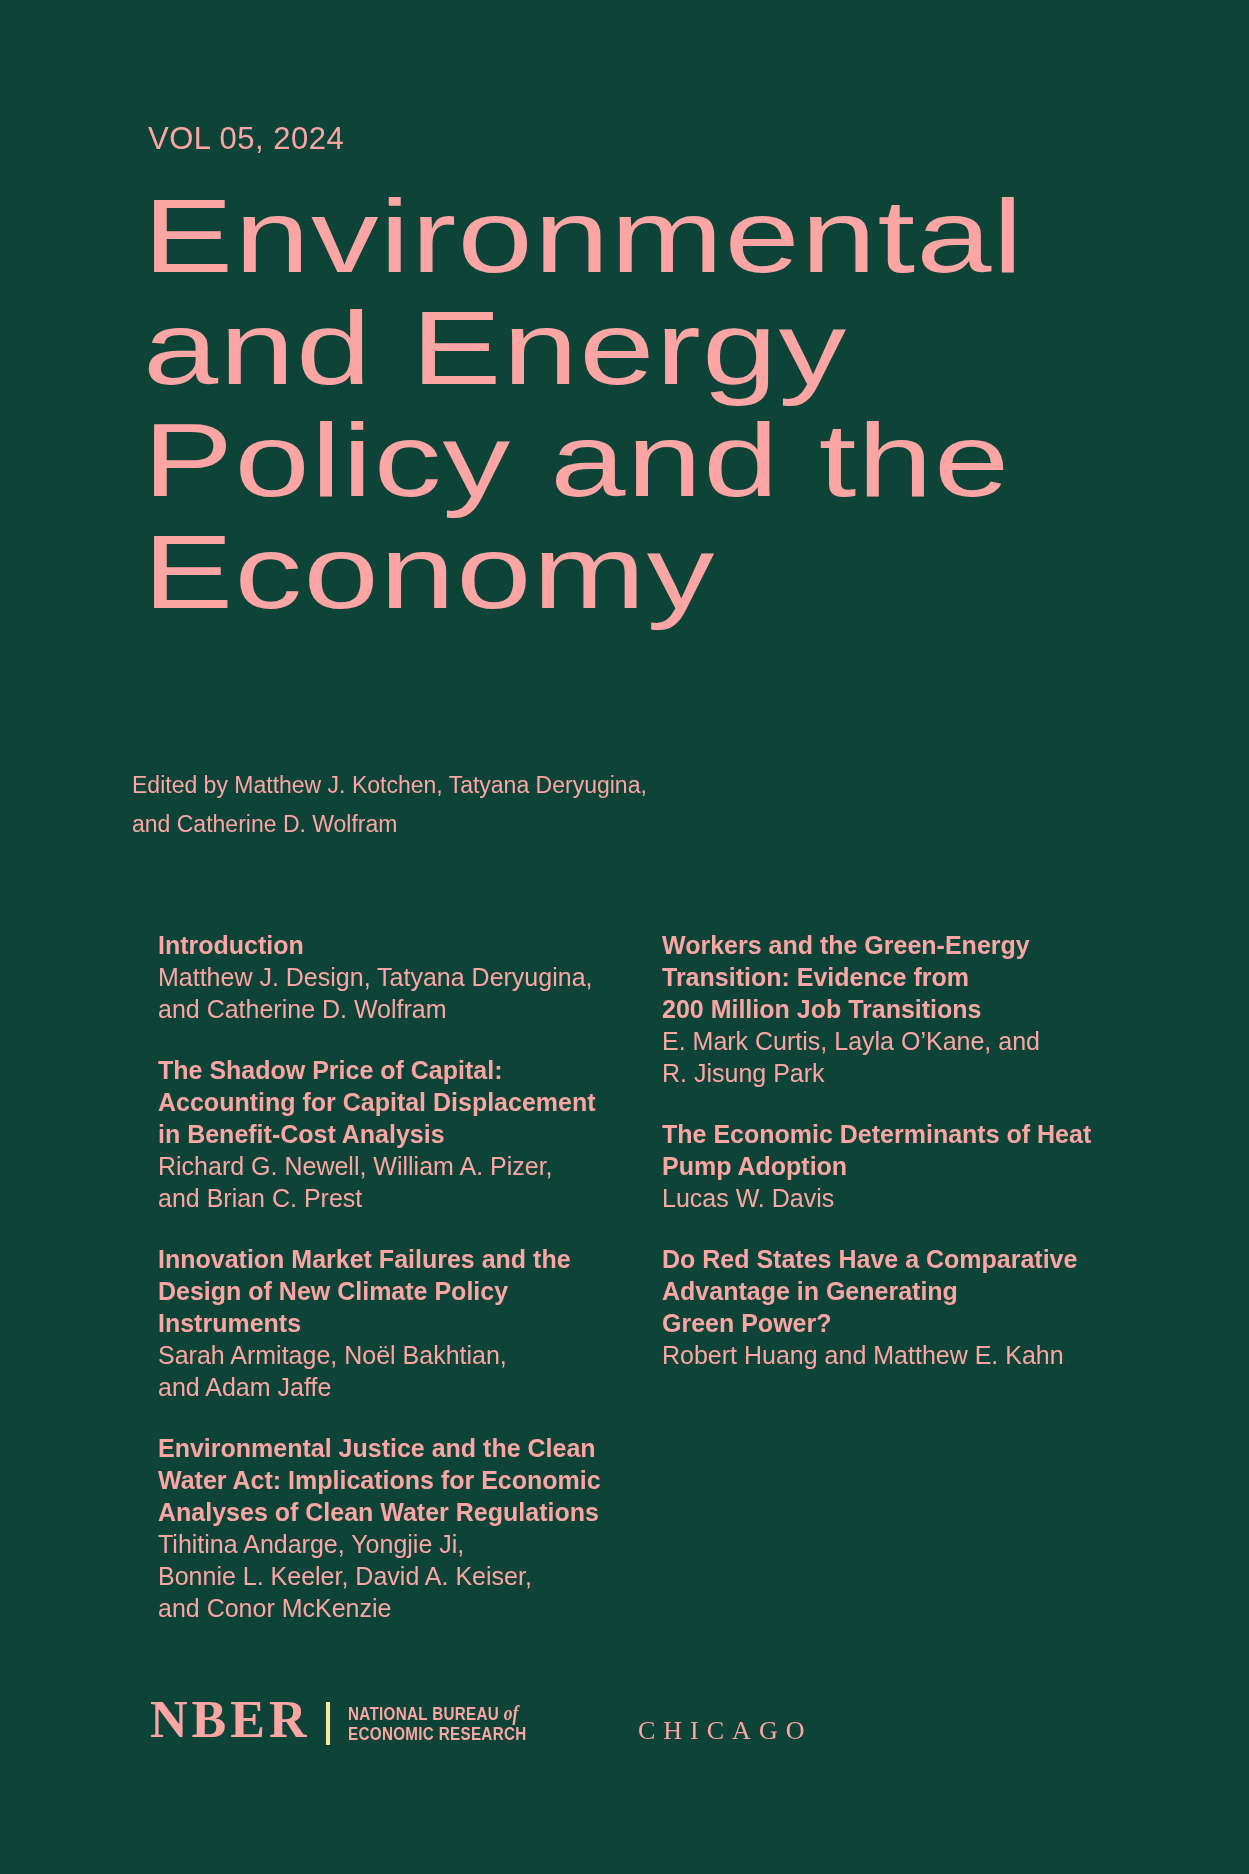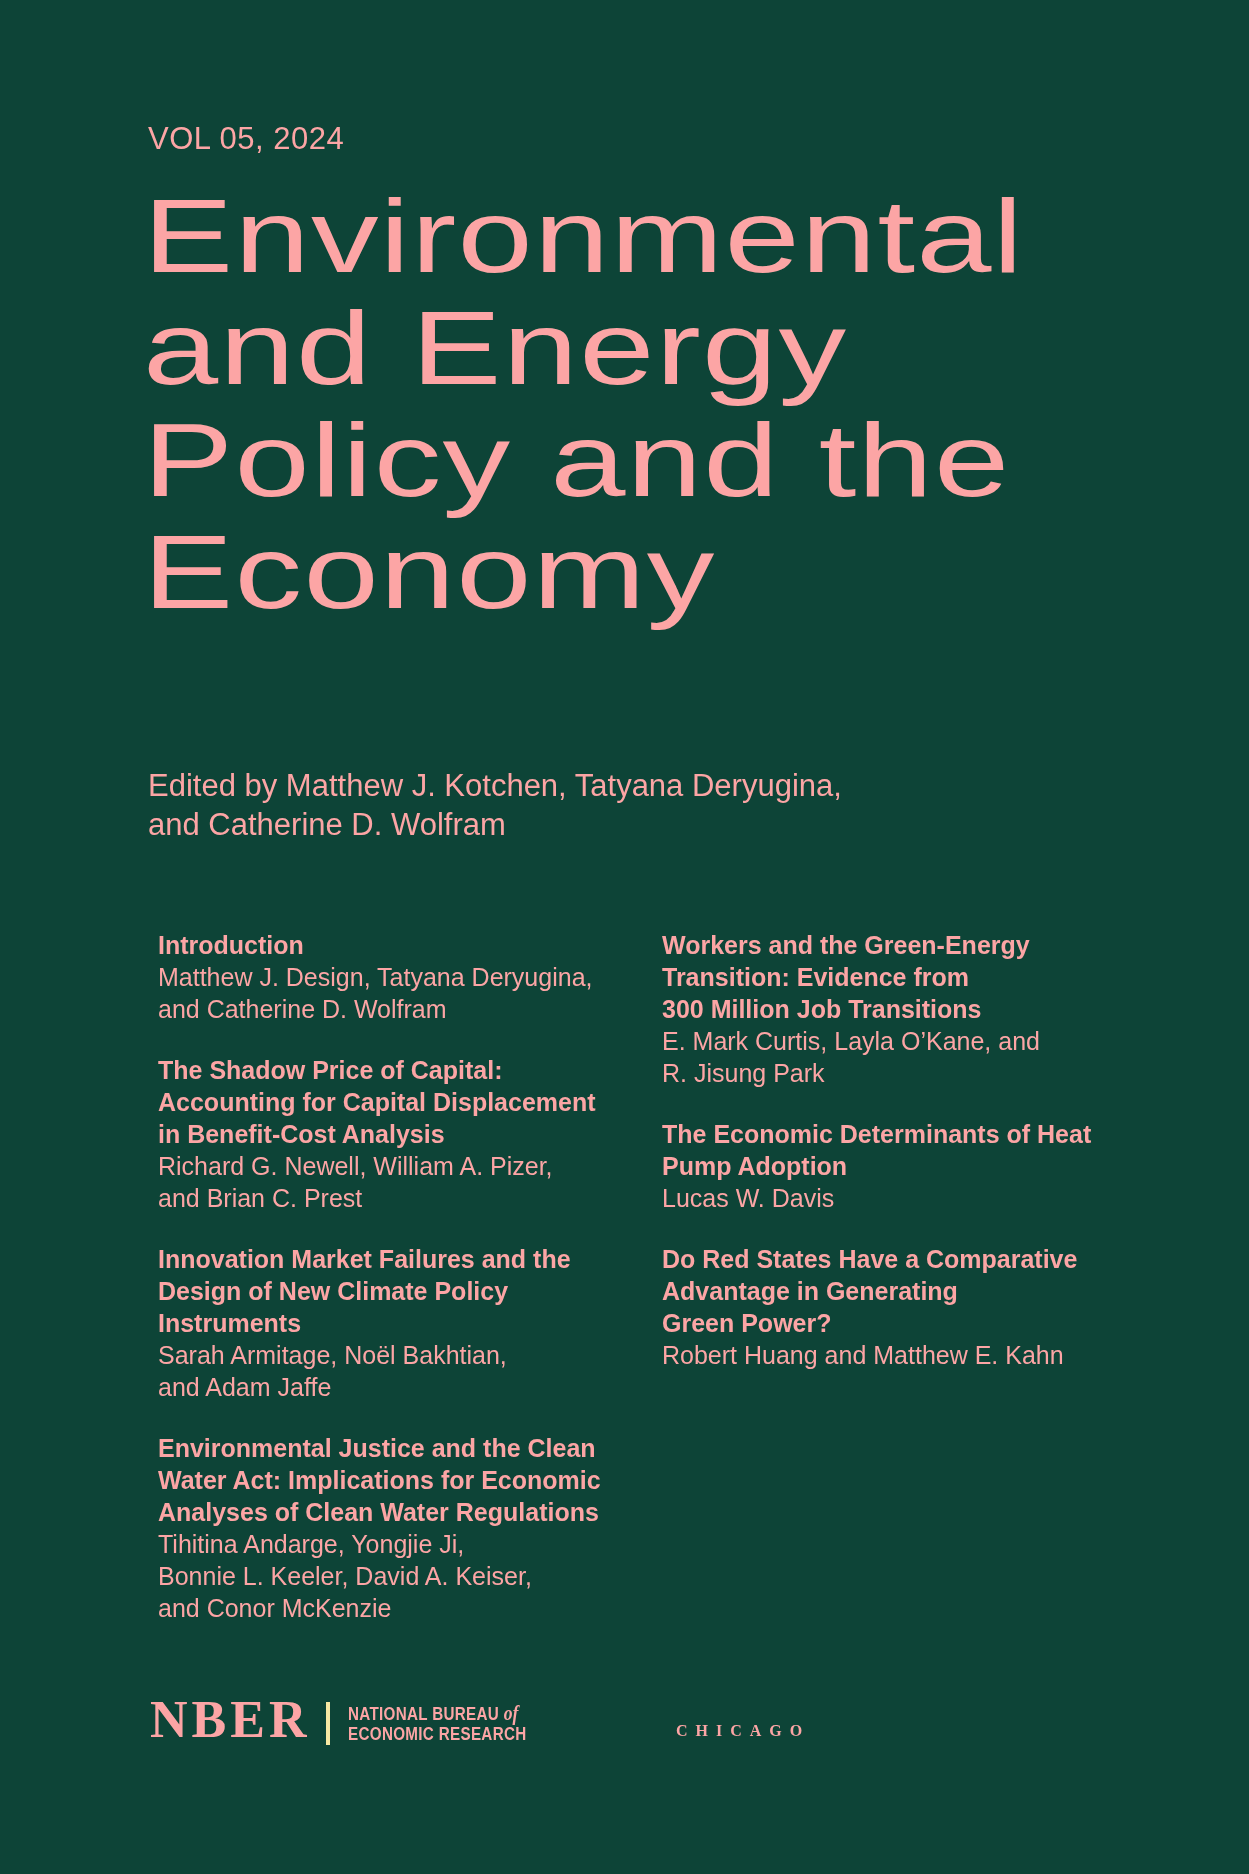--- a/index.html
+++ b/index.html
@@ -20,22 +20,22 @@
     font-size: 31px; line-height: 31px; letter-spacing: 0.5px;
   }
   .title {
     position: absolute; left: 143px; top: 180px;
     font-size: 104px; line-height: 112px; letter-spacing: 1px;
     font-weight: 400;
     transform: scaleX(1.30); transform-origin: 0 0;
     white-space: pre-line;
   }
   .edited {
-    position: absolute; left: 148px; top: 766px;
-    font-size: 31px; line-height: 39px;
+    position: absolute; left: 132px; top: 766px;
+    font-size: 23px; line-height: 39px;
     white-space: pre-line;
   }
   .toc-col {
     position: absolute; top: 929px;
     font-size: 25px; line-height: 32px;
   }
   .toc-col.left  { left: 150px; width: 505px; }
   .toc-col.right { left: 654px; width: 500px; }
   .toc-entry { margin: 0 0 29px 8px; }
   .toc-title   { font-weight: 700; white-space: pre-line; }
@@ -59,23 +59,23 @@
     letter-spacing: 0.4px;
     transform: scaleX(0.80); transform-origin: 0 0;
     white-space: nowrap;
   }
   .nber-of {
     font-family: "Liberation Serif", serif;
     font-style: italic; font-weight: 700;
     font-size: 22px; letter-spacing: 0;
   }
   .publisher {
-    position: absolute; left: 676px; top: 1718px;
+    position: absolute; left: 638px; top: 1718px;
     font-family: "Liberation Serif", serif;
-    font-size: 16px; line-height: 26px; letter-spacing: 8px; font-weight: bold;
+    font-size: 26px; line-height: 26px; letter-spacing: 8px;
   }
 </style>
 </head>
 <body>
 
 <div class="cover">
 
   <div class="vol">VOL 05, 2024</div>
 
   <h1 class="title" style="margin:0; font-weight:400;">Environmental
@@ -113,21 +113,21 @@
 Analyses of Clean Water Regulations</div>
           <div class="toc-authors">Tihitina Andarge, Yongjie Ji,
 Bonnie L. Keeler, David A. Keiser,
 and Conor McKenzie</div>
         </div>
       </div>
     <div class="toc-col right" id="toc-right">
         <div class="toc-entry">
           <div class="toc-title">Workers and the Green-Energy
 Transition: Evidence from
-300 Million Job Transitions</div>
+200 Million Job Transitions</div>
           <div class="toc-authors">E. Mark Curtis, Layla O’Kane, and
 R. Jisung Park</div>
         </div>
         <div class="toc-entry">
           <div class="toc-title">The Economic Determinants of Heat
 Pump Adoption</div>
           <div class="toc-authors">Lucas W. Davis</div>
         </div>
         <div class="toc-entry">
           <div class="toc-title">Do Red States Have a Comparative

